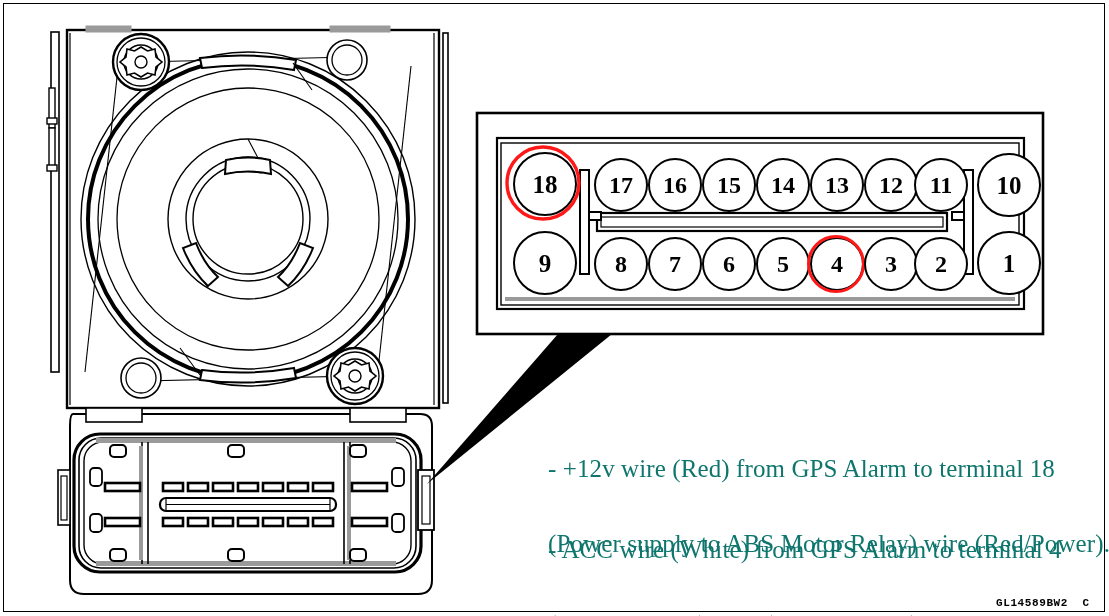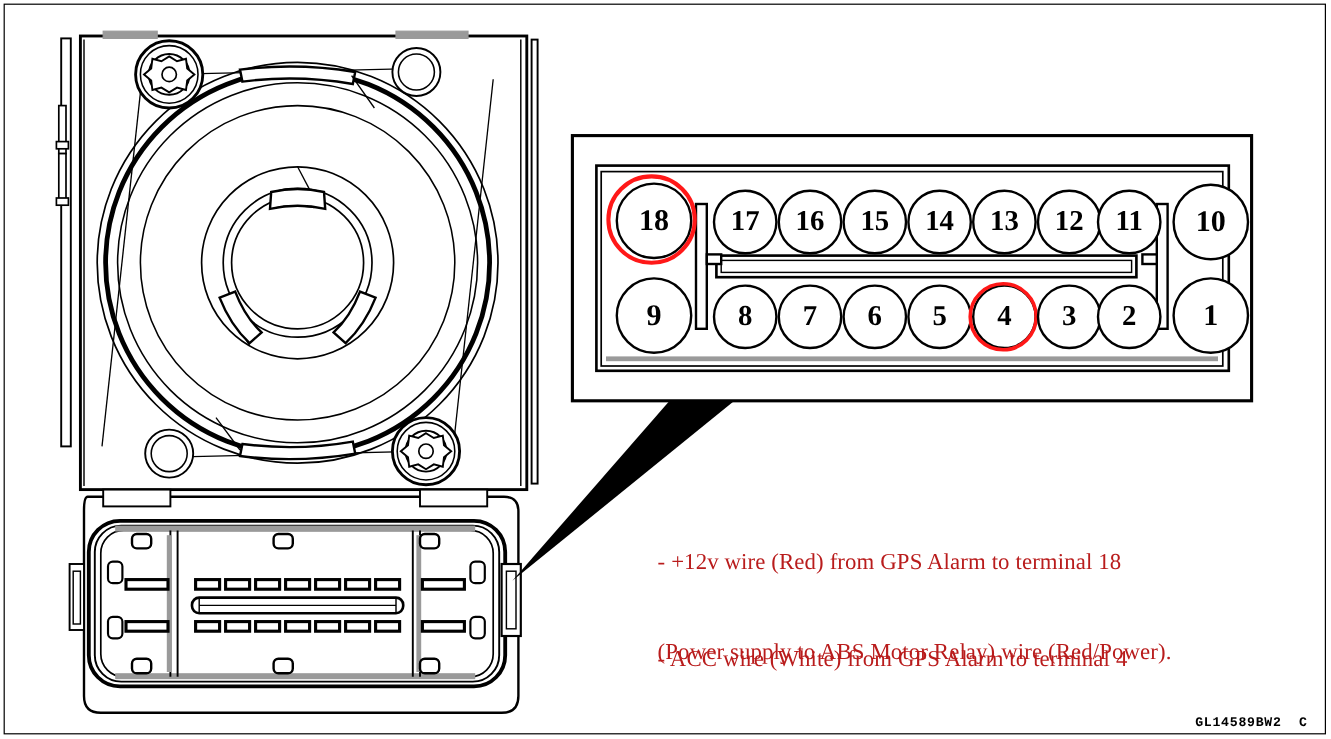--- a/index.html
+++ b/index.html
@@ -28,23 +28,23 @@
     box-sizing: border-box;
     pointer-events: none;
   }
   #artwork {
     position: absolute;
     left: 0;
     top: 0;
   }
   .note-block {
     position: absolute;
-    color: #b91c1c;
+    color: #0f766e;
     font-family: "Liberation Serif", serif;
-    font-size: 19px;
+    font-size: 25px;
     line-height: 25px;
     white-space: pre;
     letter-spacing: 0.1px;
   }
   #note-1 { left: 548px; top: 406px; }
   #note-2 { left: 548px; top: 487px; }
   #plate-code {
     position: absolute;
     left: 996px;
     top: 597px;

